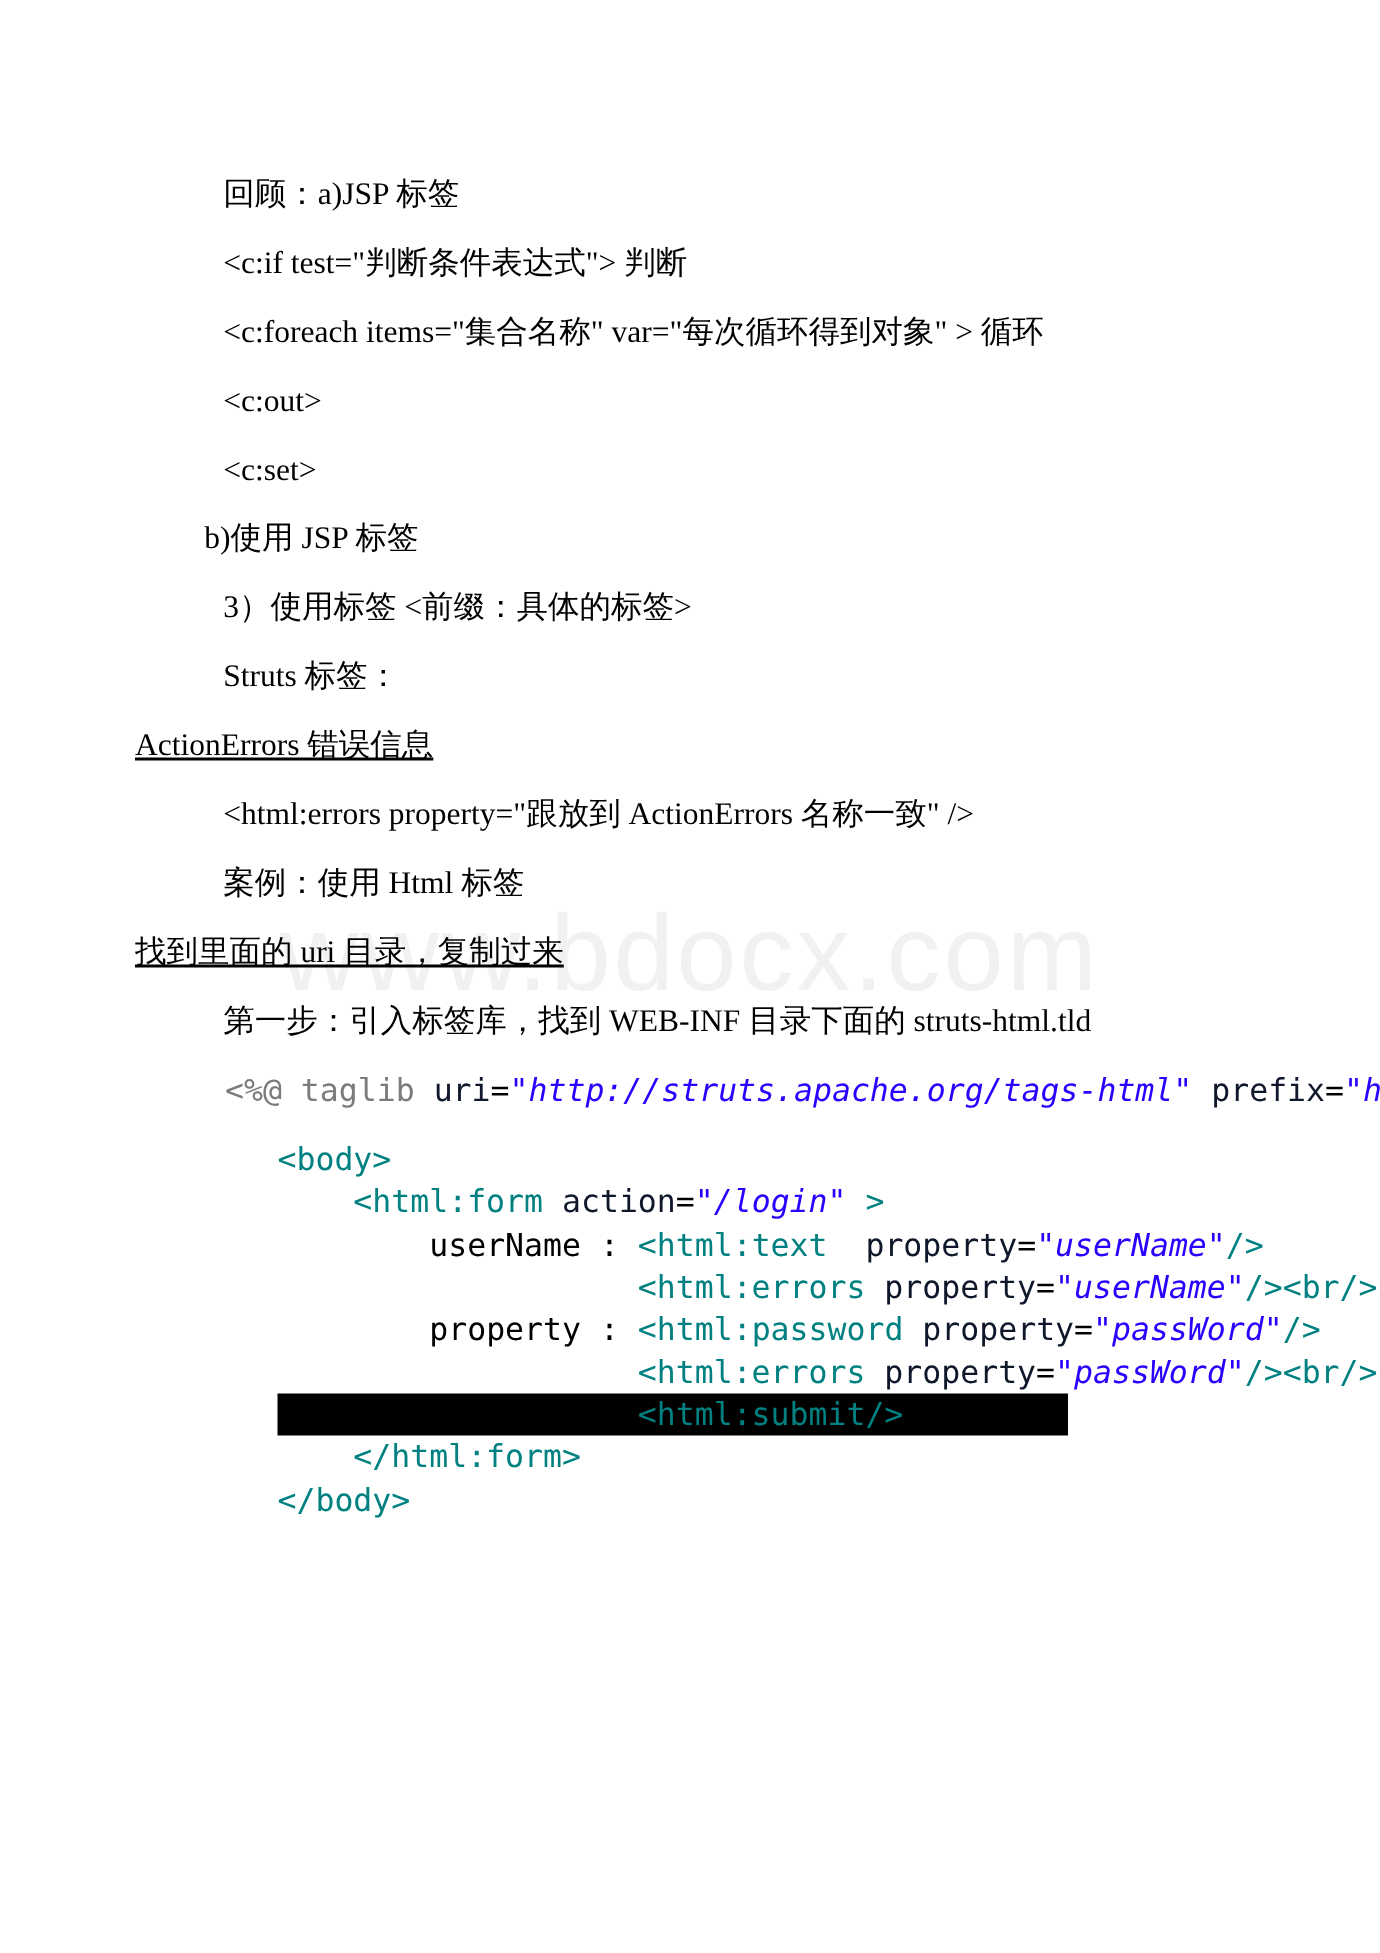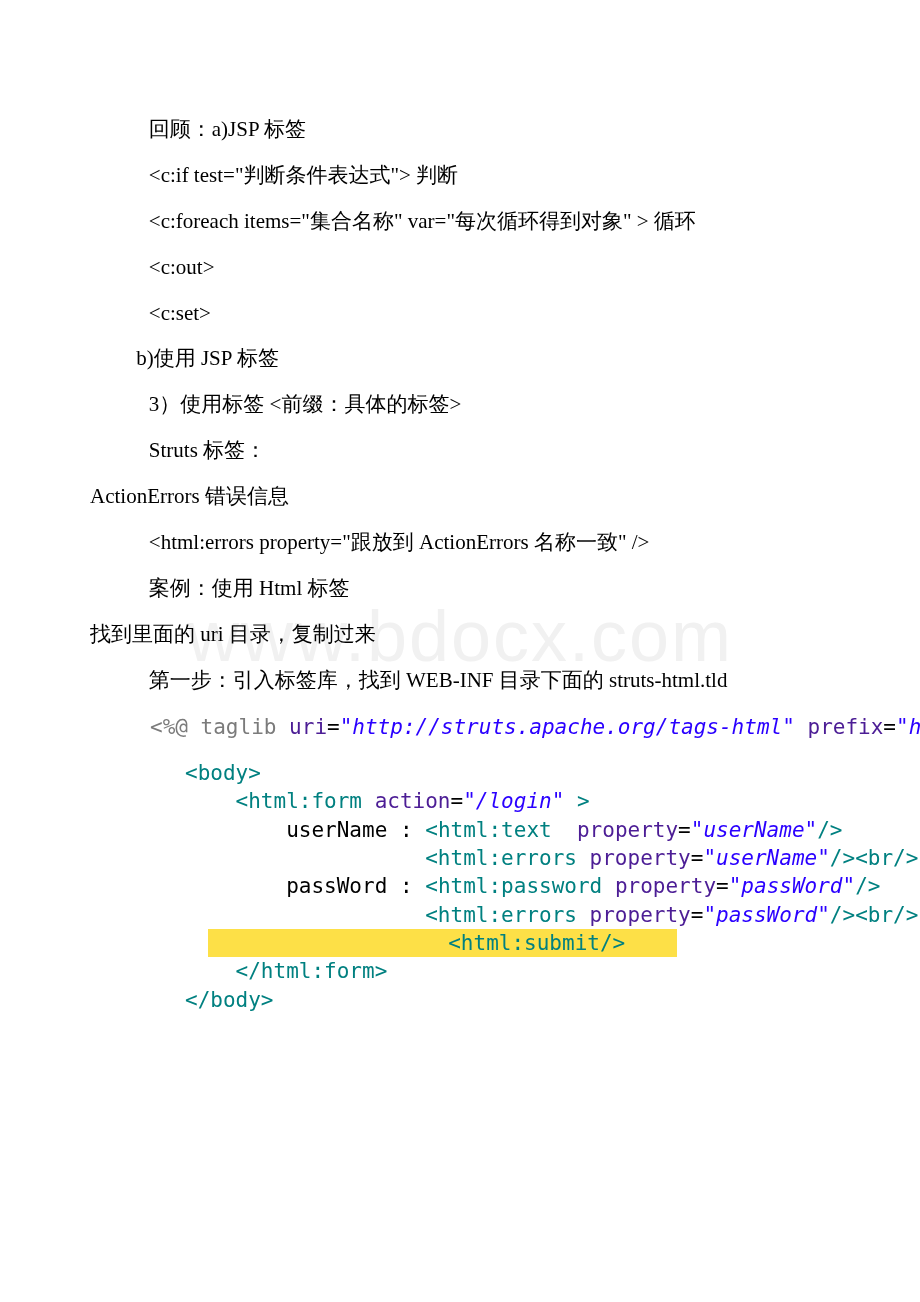--- a/index.html
+++ b/index.html
@@ -14,49 +14,49 @@
     font-size: 21px;
     line-height: 1.9;
     color: #000;
   }
   .para {
     margin: 0 0 6px 0;
     text-indent: 2.8em;
   }
   .para.no-indent {
     text-indent: 0;
+    text-decoration: underline;
   }
   .para.small-indent {
     text-indent: 2.2em;
     font-family: Liberation Serif, serif;
   }
   .code-line {
     font-family: "SimSun", "NSimSun", monospace;
     font-size: 21px;
     line-height: 1.35;
     white-space: pre;
     margin: 12px 0 14px 60px;
   }
   .code-block {
     font-family: "SimSun", "NSimSun", monospace;
     font-size: 21px;
     line-height: 1.35;
     white-space: pre;
     margin: 18px 0 0 95px;
   }
   .tok-directive { color: #7b7b7b; }
-  .tok-attr      { color: #4c1d95; }
+  .tok-attr      { color: #0f172a; }
   .tok-val       { color: #2a00ff; font-style: italic; }
   .tok-punct     { color: #008080; }
   .tok-text      { color: #000; }
   .highlight {
-    background: #fde047;
+    background: #000000;
     display: inline-block;
-    padding-right: 52px;
-    margin-left: 23px;
+    padding-right: 110px;
   }
   .watermark {
     position: absolute;
     top: 595px;
     left: 0;
     width: 920px;
     text-align: center;
     font-size: 72px;
     color: #f1f1f1;
     font-family: Arial, sans-serif;
@@ -90,19 +90,19 @@
   <p class="para no-indent">找到里面的 uri 目录，复制过来</p>
   <p class="para" style="margin-bottom:0">第一步：引入标签库，找到 WEB-INF 目录下面的 struts-html.tld</p>
 
   <div class="code-line"><span class="tok-directive">&lt;%@</span><span class="tok-directive"> taglib </span><span class="tok-attr">uri</span><span class="tok-text">=</span><span class="tok-val">"http://struts.apache.org/tags-html"</span><span> </span><span class="tok-attr">prefix</span><span class="tok-text">=</span><span class="tok-val">"html"</span></div>
 
 
   <div class="code-block"><span class="tok-punct">&lt;body&gt;</span>
     <span class="tok-punct">&lt;html:form</span><span class="tok-attr"> action</span><span class="tok-text">=</span><span class="tok-val">"/login"</span><span class="tok-punct"> &gt;</span>
         <span class="tok-text">userName : </span><span class="tok-punct">&lt;html:text</span><span class="tok-attr">  property</span><span class="tok-text">=</span><span class="tok-val">"userName"</span><span class="tok-punct">/&gt;</span>
                    <span class="tok-punct">&lt;html:errors</span><span class="tok-attr"> property</span><span class="tok-text">=</span><span class="tok-val">"userName"</span><span class="tok-punct">/&gt;</span><span class="tok-punct">&lt;br</span><span class="tok-punct">/&gt;</span>
-        <span class="tok-text">passWord : </span><span class="tok-punct">&lt;html:password</span><span class="tok-attr"> property</span><span class="tok-text">=</span><span class="tok-val">"passWord"</span><span class="tok-punct">/&gt;</span>
+        <span class="tok-text">property : </span><span class="tok-punct">&lt;html:password</span><span class="tok-attr"> property</span><span class="tok-text">=</span><span class="tok-val">"passWord"</span><span class="tok-punct">/&gt;</span>
                    <span class="tok-punct">&lt;html:errors</span><span class="tok-attr"> property</span><span class="tok-text">=</span><span class="tok-val">"passWord"</span><span class="tok-punct">/&gt;</span><span class="tok-punct">&lt;br</span><span class="tok-punct">/&gt;</span>
 <span class="highlight">                   <span class="tok-punct">&lt;html:submit</span><span class="tok-punct">/&gt;</span></span>
     <span class="tok-punct">&lt;/html:form&gt;</span>
 <span class="tok-punct">&lt;/body&gt;</span></div>
 
 </div>
 
 </body></html>

